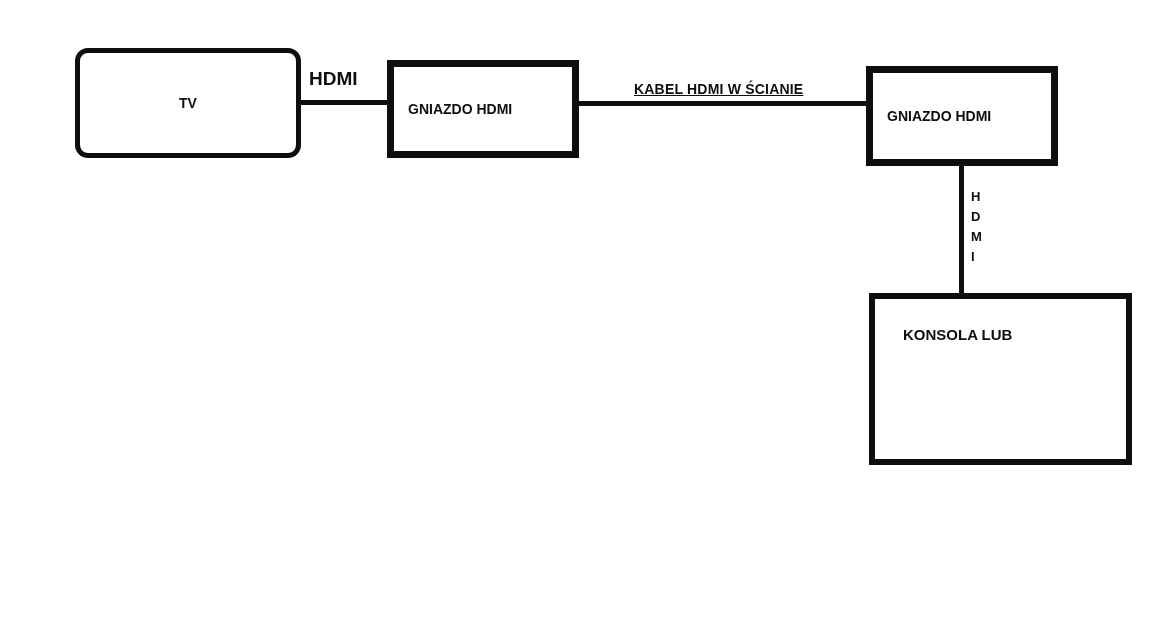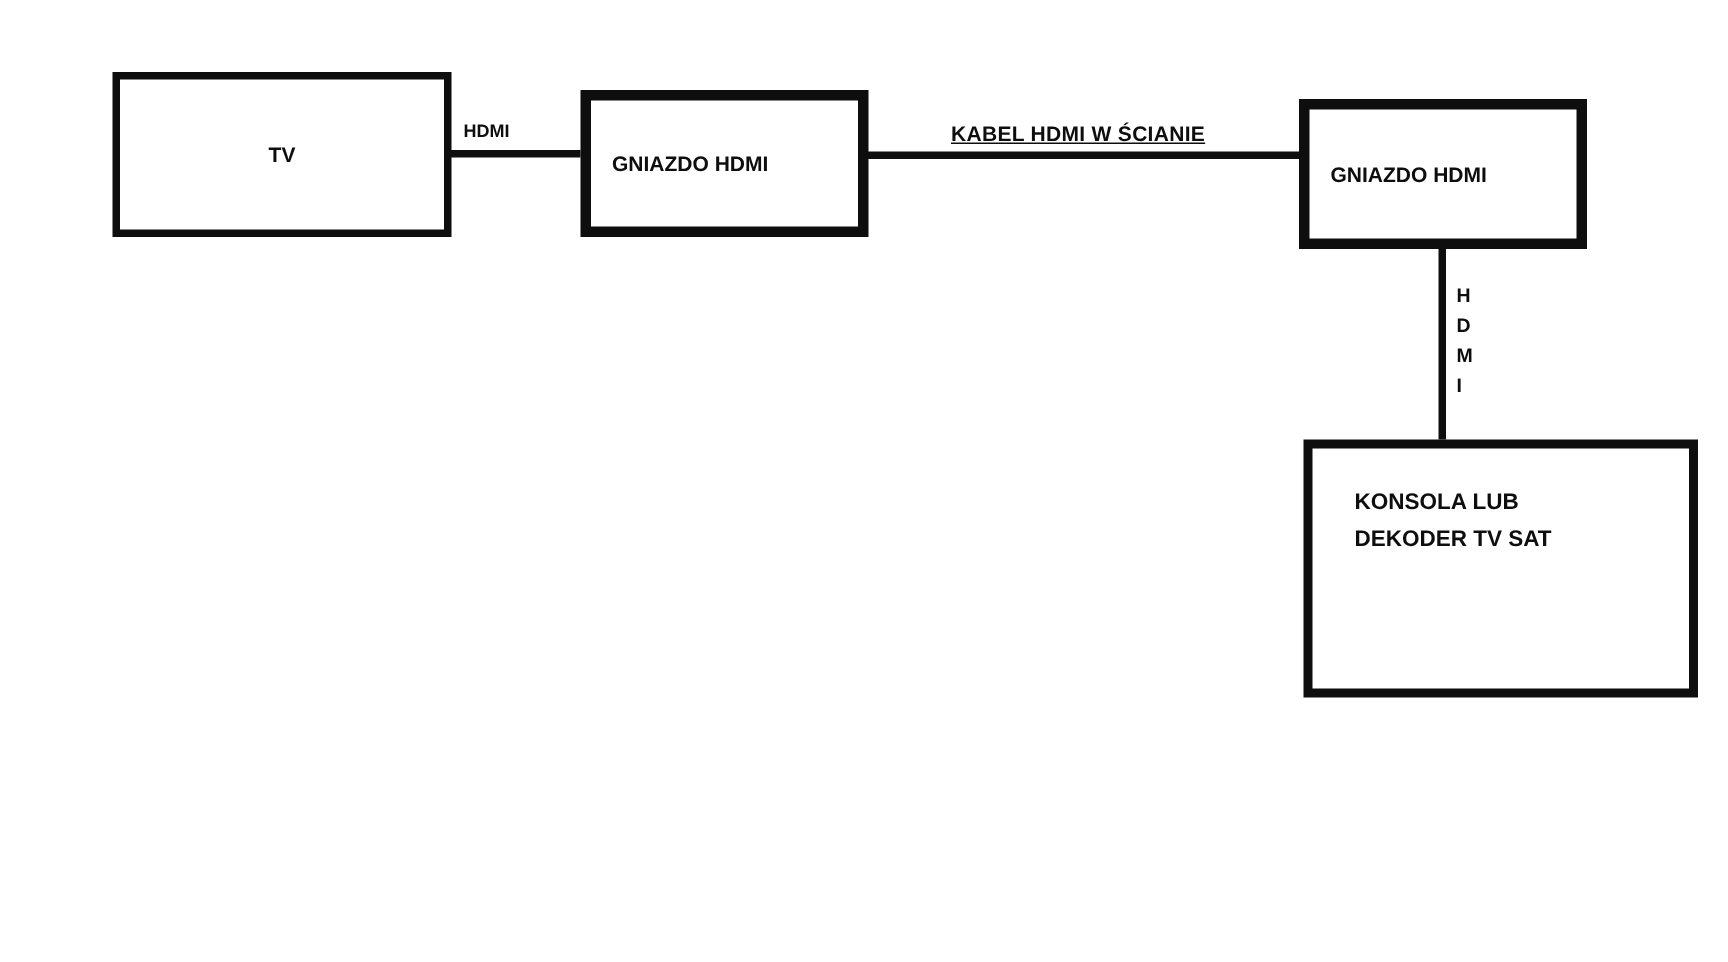--- a/index.html
+++ b/index.html
@@ -18,20 +18,21 @@
   .node{
     position:absolute;background:var(--bg);
     border-style:solid;border-color:var(--ink);
     box-sizing:border-box;
     font-weight:bold;color:var(--ink);
   }
   .node-tv{
     left:75px;top:48px;width:226px;height:110px;border-width:5px;
     display:flex;align-items:center;justify-content:center;
     font-size:14px;
+    border-radius:13px;
   }
   .node-socket-left{
     left:387px;top:60px;width:192px;height:98px;border-width:7px;
     display:flex;align-items:center;padding-left:14px;
     font-size:14px;
   }
   .node-socket-right{
     left:866px;top:66px;width:192px;height:100px;border-width:7px;
     display:flex;align-items:center;padding-left:14px;
     font-size:14px;
@@ -42,21 +43,21 @@
     font-size:15px;line-height:25px;
   }
   .edge{position:absolute;background:var(--ink);}
   .edge-tv-socket{left:300px;top:100px;width:88px;height:5px;}
   .edge-socket-socket{left:578px;top:101px;width:289px;height:5px;}
   .edge-socket-console{left:959px;top:165px;width:5px;height:129px;}
   .edge-label{
     position:absolute;font-weight:bold;color:var(--ink);
     white-space:nowrap;
   }
-  .label-hdmi-1{left:309px;top:80px;font-size:12px;}
+  .label-hdmi-1{left:309px;top:68px;font-size:19px;}
   .label-wall-cable{left:634px;top:81px;font-size:14px;letter-spacing:0.2px;text-decoration:underline;}
   .label-hdmi-vertical{
     left:971px;top:187px;font-size:13px;line-height:20px;
     display:flex;flex-direction:column;white-space:normal;
   }
 </style>
 </head>
 <body>
 
 <div class="canvas">
@@ -82,16 +83,15 @@
   <div class="edge edge-socket-console"></div>
   <div class="edge-label label-hdmi-vertical">
     <span>H</span>
     <span>D</span>
     <span>M</span>
     <span>I</span>
   </div>
 
   <div class="node node-console">
     <div>KONSOLA LUB</div>
-    <div>DEKODER TV SAT</div>
   </div>
 
 </div>
 
 </body></html>

